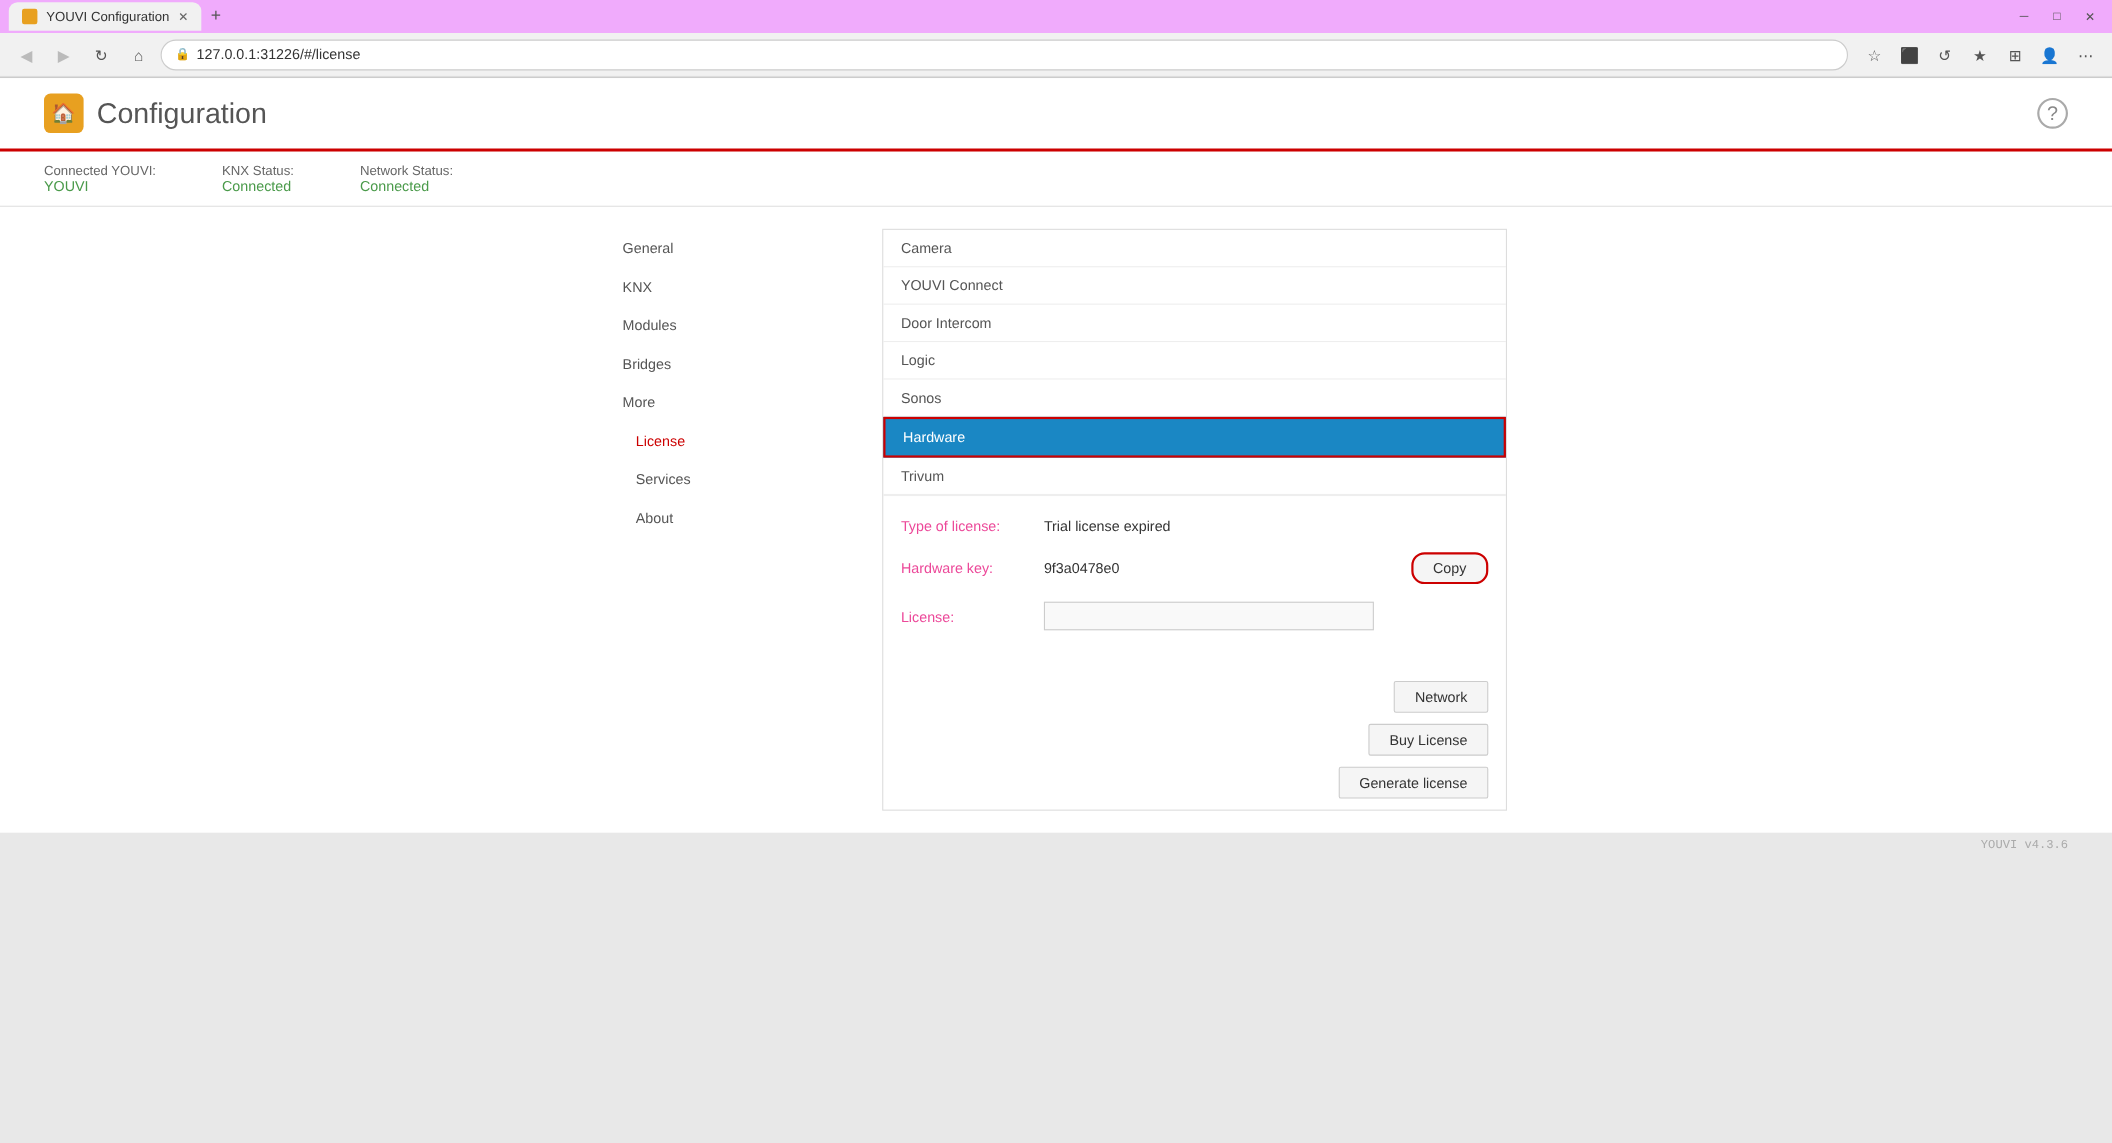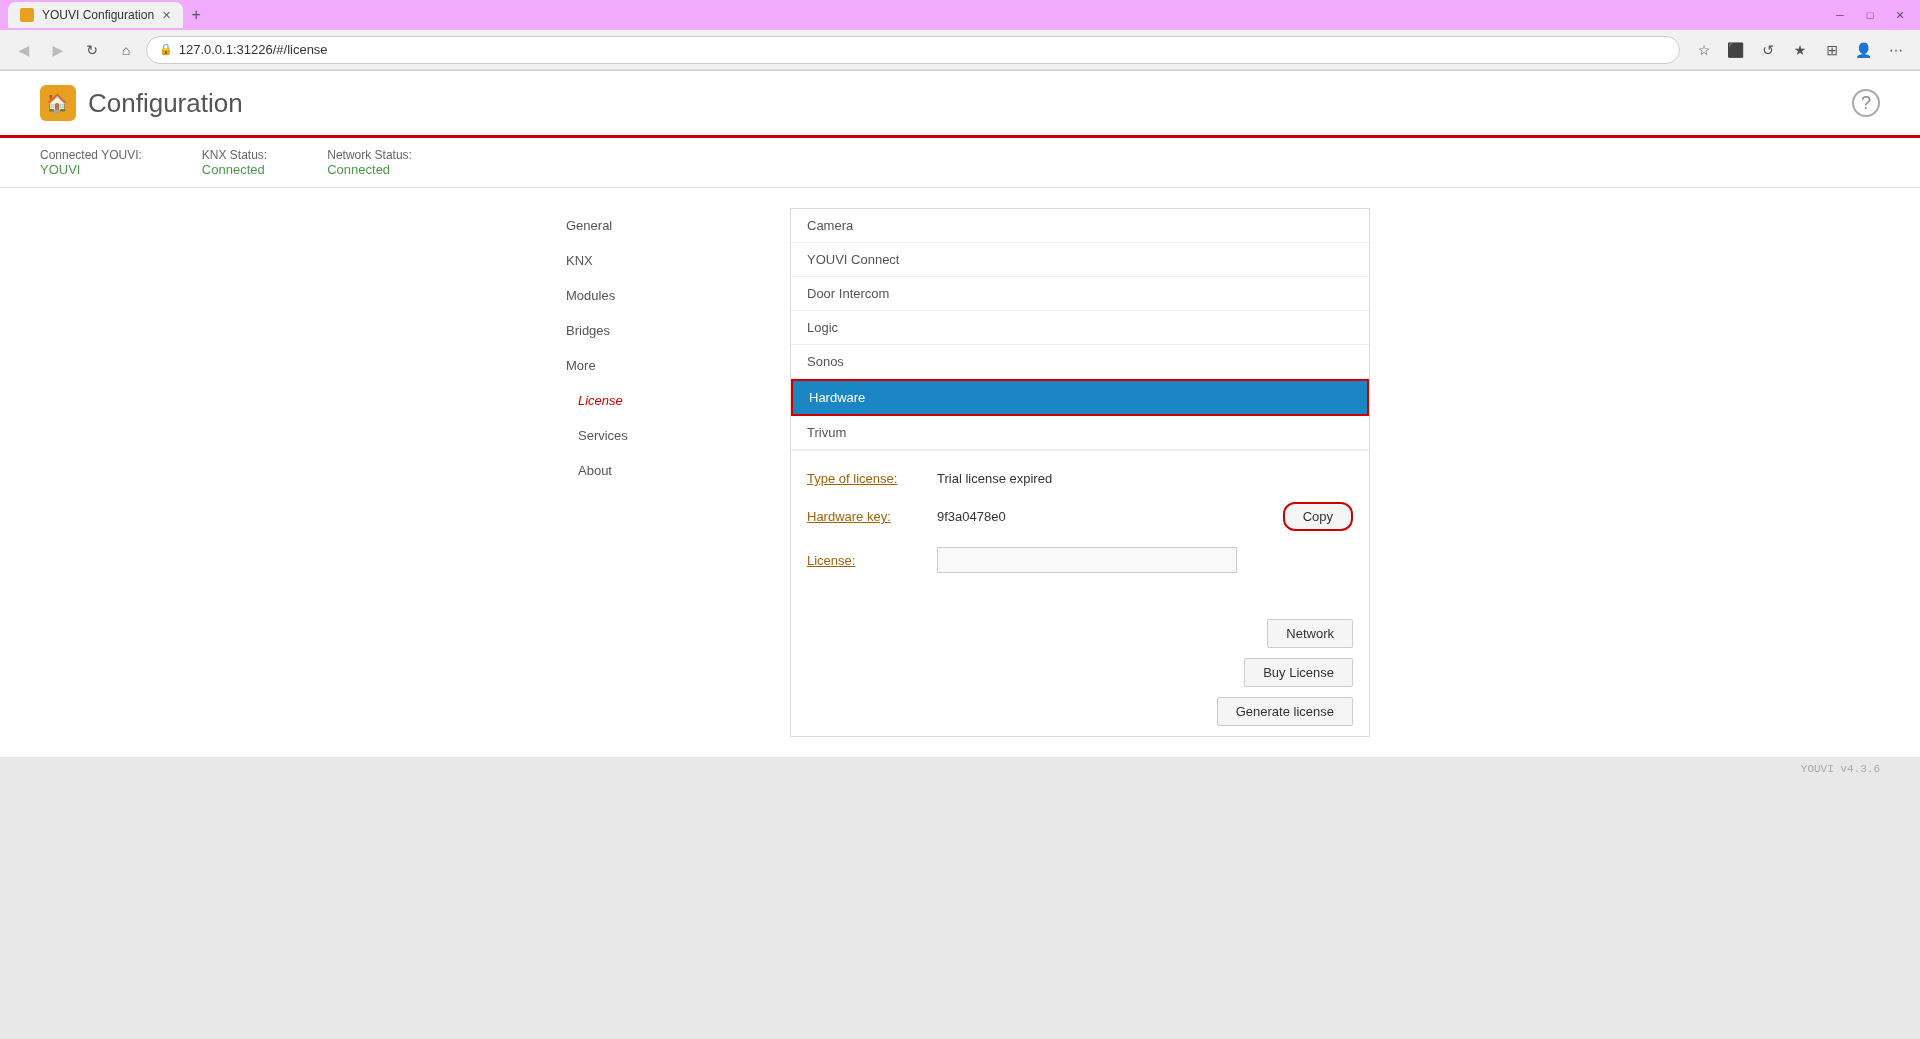--- a/index.html
+++ b/index.html
@@ -34,40 +34,40 @@
     .app-logo { width: 36px; height: 36px; background: #e8a020; border-radius: 6px; display: flex; align-items: center; justify-content: center; color: white; font-size: 18px; }
     .app-title { font-size: 26px; font-weight: 300; color: #555; }
     .app-header-right { color: #888; font-size: 18px; cursor: pointer; width: 28px; height: 28px; border: 2px solid #aaa; border-radius: 50%; display: flex; align-items: center; justify-content: center; }
 
     
     .status-bar { background: #fff; padding: 10px 40px; display: flex; gap: 60px; border-bottom: 1px solid #e0e0e0; }
     .status-item label { font-size: 12px; color: #666; display: block; }
     .status-value { font-size: 13px; color: #4a9a4a; font-weight: 500; }
 
     
-    .main-layout { display: flex; padding: 20px 40px; gap: 0; max-width: 900px; margin: 0 auto; }
+    .main-layout { display: flex; padding: 20px 40px; gap: 12px; max-width: 900px; margin: 0 auto; }
 
     
     .sidebar { width: 240px; flex-shrink: 0; }
     .sidebar-item { padding: 10px 16px; color: #555; cursor: pointer; font-size: 13px; }
-    .sidebar-item.active { color: #cc0000; font-style: italic; }
+    .sidebar-item.active { color: #cc0000; }
     .sidebar-item.sub { padding-left: 28px; font-size: 13px; }
 
     
     .content { flex: 1; background: #fff; border: 1px solid #ddd; padding: 0; }
 
     
     .module-list { border-bottom: 1px solid #eee; }
     .module-item { padding: 9px 16px; border-bottom: 1px solid #eee; font-size: 13px; color: #555; cursor: pointer; }
     .module-item.selected { background: #1a87c4; color: #fff; border: 2px solid #cc0000; }
 
     
     .license-details { padding: 20px 16px; }
     .license-row { display: flex; align-items: center; margin-bottom: 16px; }
-    .license-label { width: 130px; color: #a16207; font-size: 13px; text-decoration: underline; }
+    .license-label { width: 130px; color: #ec4899; font-size: 13px; }
     .license-value { flex: 1; color: #333; font-size: 13px; }
     .license-input { flex: 1; height: 26px; border: 1px solid #ccc; background: #f9f9f9; padding: 0 8px; font-size: 13px; max-width: 300px; }
 
     
     .copy-btn { padding: 5px 18px; background: #f5f5f5; border: 2px solid #cc0000; color: #333; font-size: 13px; cursor: pointer; border-radius: 12px; }
     .action-btn { padding: 6px 18px; background: #f5f5f5; border: 1px solid #ccc; color: #333; font-size: 13px; cursor: pointer; border-radius: 2px; }
 
     .action-buttons { display: flex; flex-direction: column; align-items: flex-end; gap: 10px; padding: 10px 16px; }
 
     

